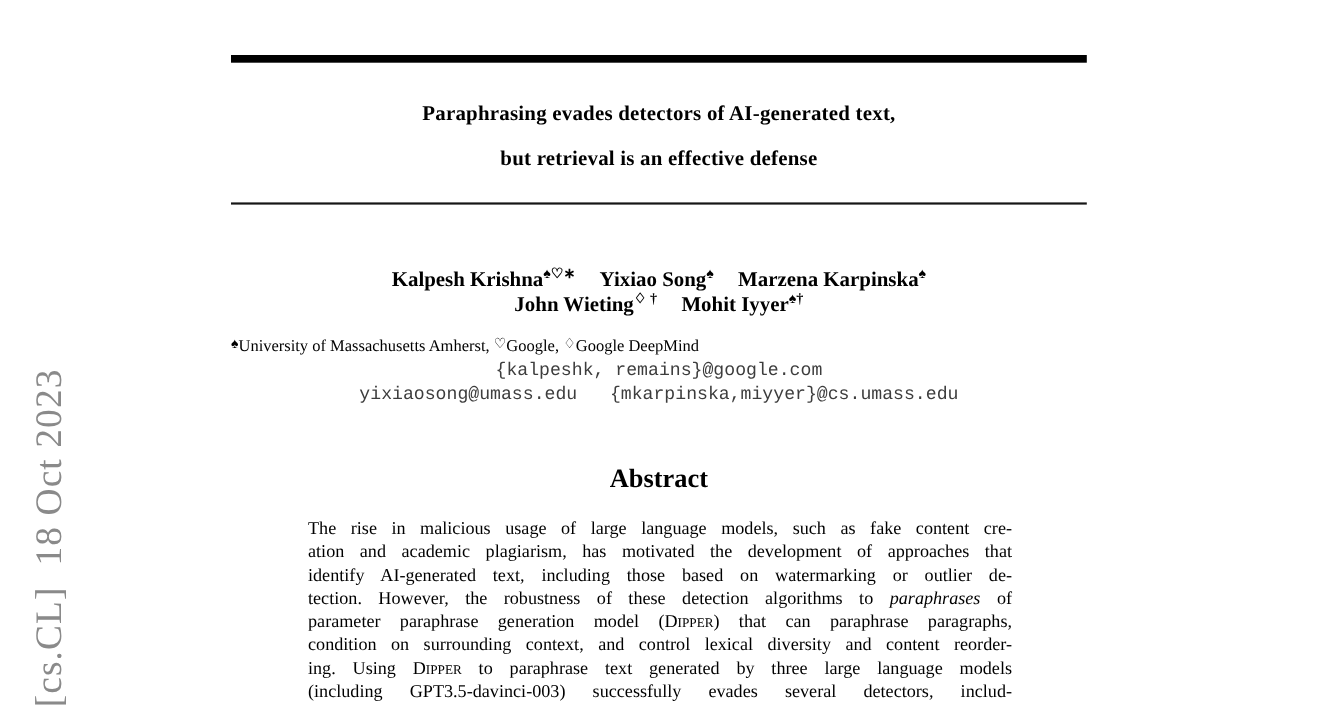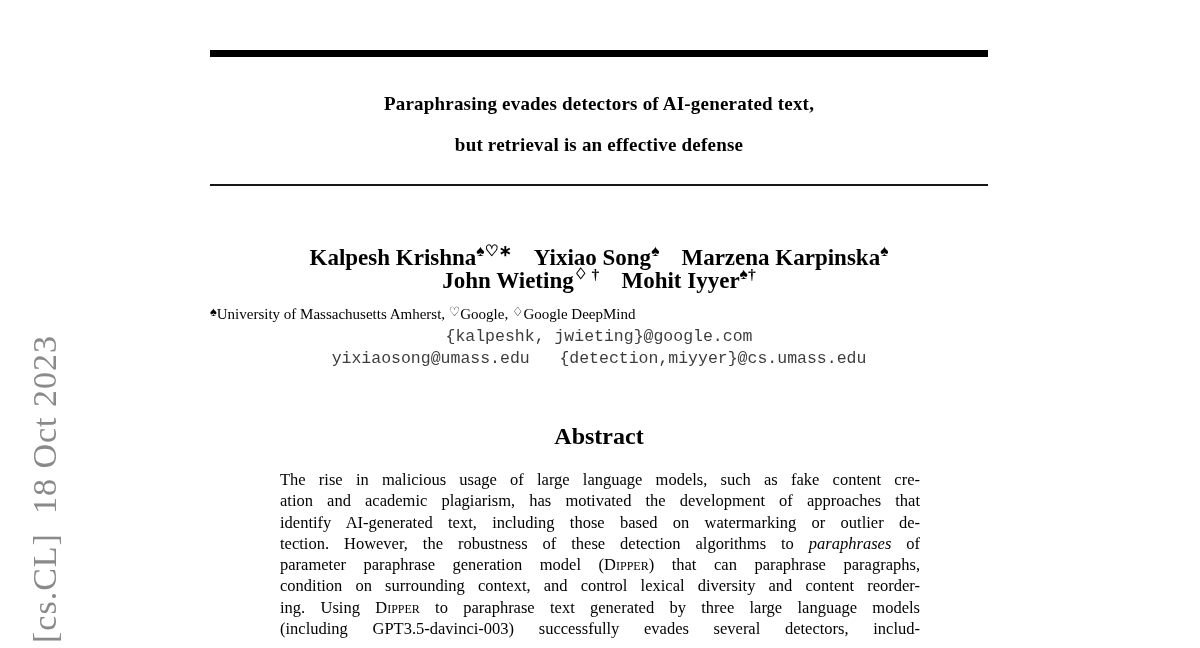--- a/index.html
+++ b/index.html
@@ -45,21 +45,21 @@
     font-size: 19px;
     font-weight: bold;
     line-height: 41px;
     letter-spacing: 0.2px;
   }
   .authors-row {
     position: absolute;
     left: 210px;
     width: 778px;
     text-align: center;
-    font-size: 23px;
+    font-size: 19px;
     font-weight: bold;
     white-space: nowrap;
   }
   #authors-row1 { top: 241px; }
   #authors-row2 { top: 264px; }
   .author { margin: 0 11px; }
   .author sup { font-size: 68%; }
   .affiliations {
     position: absolute;
     left: 210px; top: 304px;
@@ -118,22 +118,22 @@
     <span>but retrieval is an effective defense</span>
   </h1>
 
   <div class="rule-thin"></div>
 
   <div class="authors-row" id="authors-row1"><span class="author"><span>Kalpesh Krishna</span><sup>♠♡∗</sup></span><span class="author"><span>Yixiao Song</span><sup>♠</sup></span><span class="author"><span>Marzena Karpinska</span><sup>♠</sup></span></div>
   <div class="authors-row" id="authors-row2"><span class="author"><span>John Wieting</span><sup>♢ †</sup></span><span class="author"><span>Mohit Iyyer</span><sup>♠†</sup></span></div>
 
   <div class="affiliations" id="affiliations"><sup class="affil-sup">♠</sup><span>University of Massachusetts Amherst, </span><sup class="affil-sup">♡</sup><span>Google, </span><sup class="affil-sup">♢</sup><span>Google DeepMind</span></div>
 
-  <div class="email" id="email1">{kalpeshk, jwieting}@google.com</div>
-  <div class="email" id="email2">yixiaosong@umass.edu   {detection,miyyer}@cs.umass.edu</div>
+  <div class="email" id="email1">{kalpeshk, remains}@google.com</div>
+  <div class="email" id="email2">yixiaosong@umass.edu   {mkarpinska,miyyer}@cs.umass.edu</div>
 
   <h2 class="abstract-heading">Abstract</h2>
 
   <div class="abstract-body" id="abstract-body">
       <div class="abs-line"><span>The rise in malicious usage of large language models, such as fake content cre-</span></div>
       <div class="abs-line"><span>ation and academic plagiarism, has motivated the development of approaches that</span></div>
       <div class="abs-line"><span>identify AI-generated text, including those based on watermarking or outlier de-</span></div>
       <div class="abs-line"><span>tection. However, the robustness of these detection algorithms to </span><span class="seg-italic">paraphrases</span><span> of</span></div>
       <div class="abs-line"><span>parameter paraphrase generation model (</span><span class="seg-smallcaps">Dipper</span><span>) that can paraphrase paragraphs,</span></div>
       <div class="abs-line"><span>condition on surrounding context, and control lexical diversity and content reorder-</span></div>

